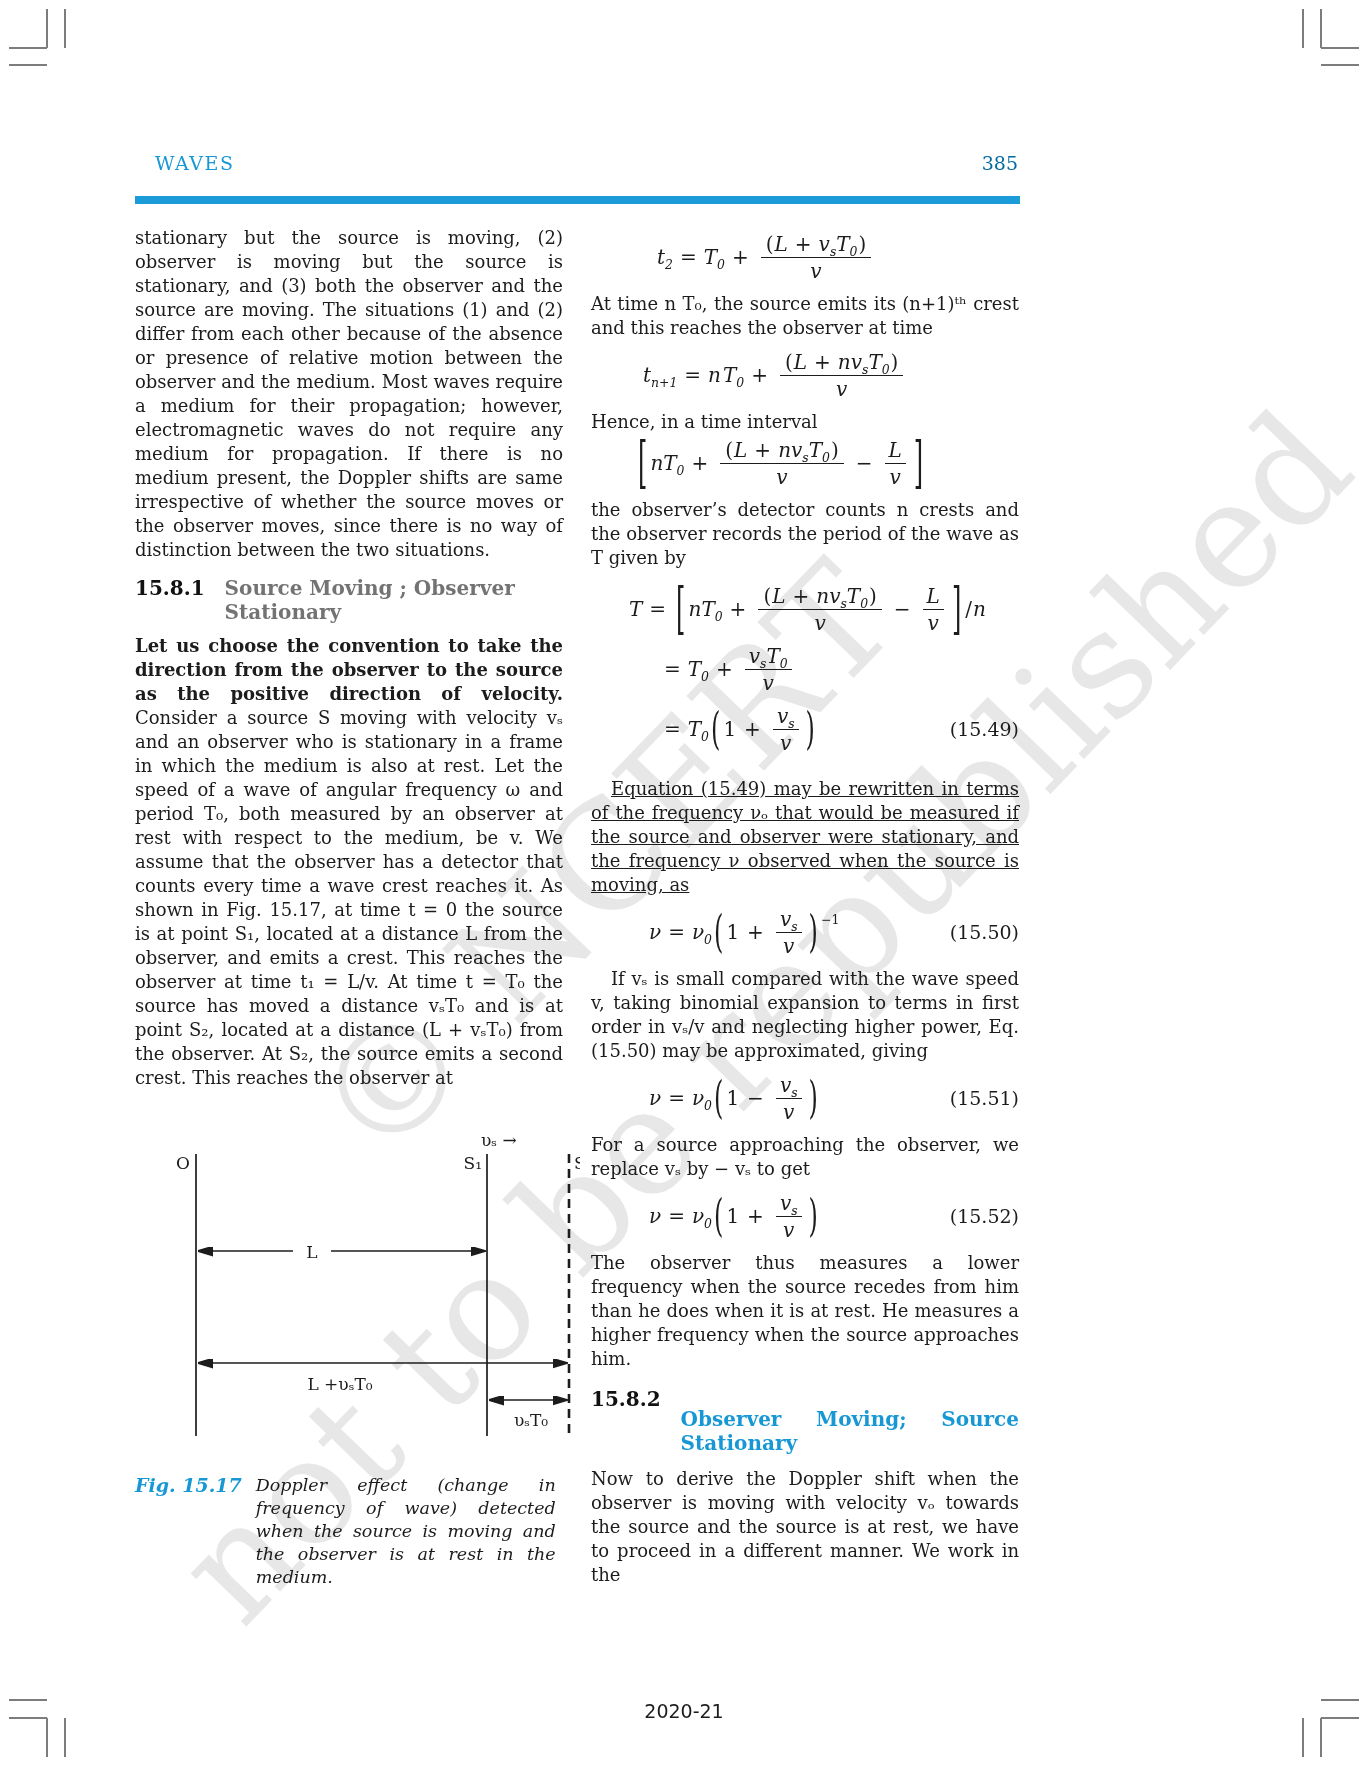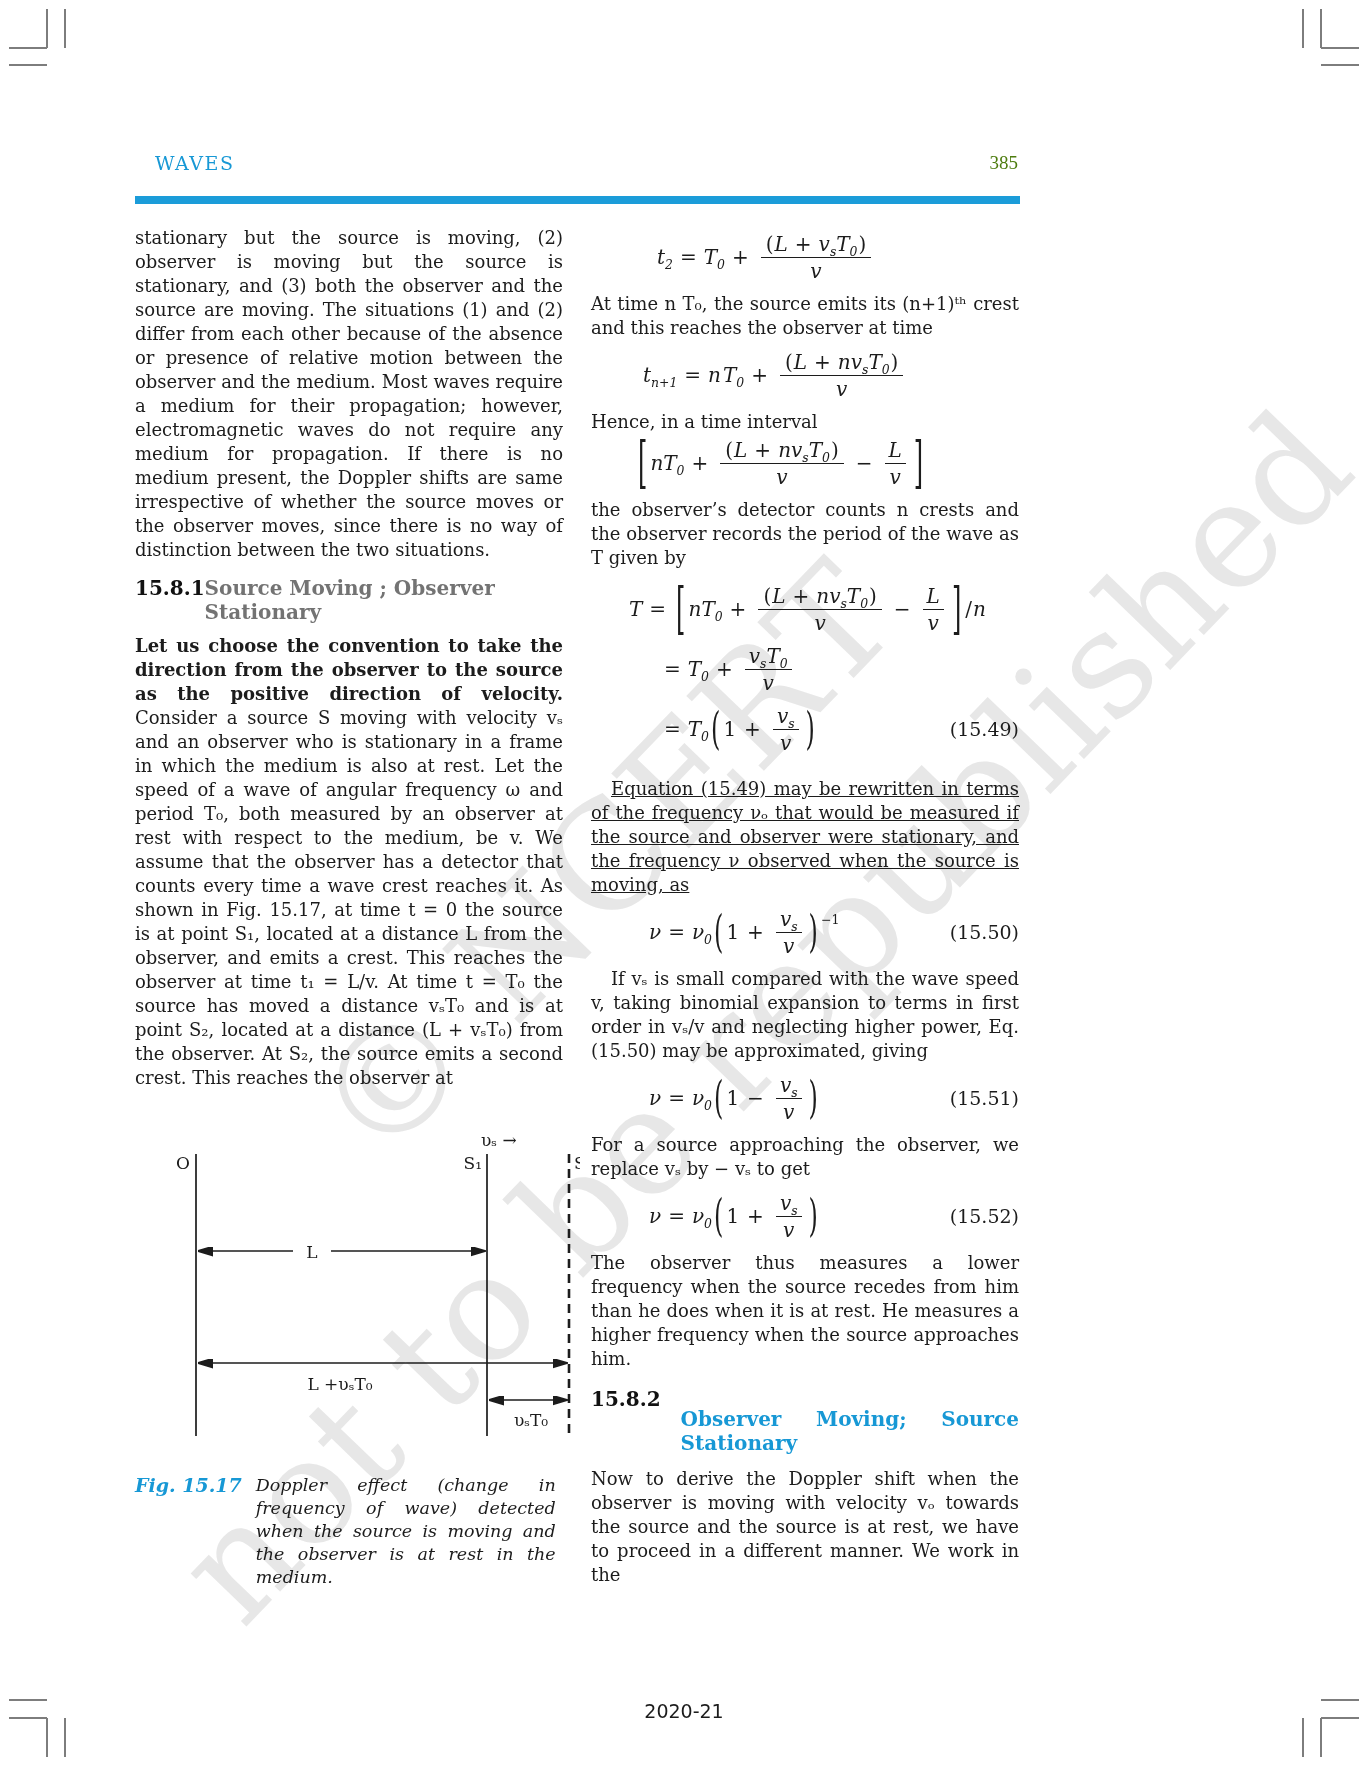--- a/index.html
+++ b/index.html
@@ -6,31 +6,31 @@
   .page{position:relative;width:1368px;height:1766px;background:#fff;overflow:hidden;
         font-family:"DejaVu Serif",serif;color:#1c1c1c;}
   
   .cm{position:absolute;background:#7d7d7d;}
   
   .watermark{position:absolute;left:684px;top:940px;transform:translate(-50%,-50%) rotate(-46deg);
     text-align:center;color:#d9d9d9;opacity:.62;font-size:148px;line-height:1.5;
     white-space:nowrap;z-index:0;pointer-events:none;font-family:"DejaVu Serif",serif;}
   
   .runhead{position:absolute;left:136px;top:152px;font-size:19px;letter-spacing:1.5px;color:#1798d5;z-index:2;margin-left:19px;}
-  .pagenum{position:absolute;right:350px;top:152px;font-size:19px;color:#4d7c0f;z-index:2;font-family:Liberation Serif, serif;}
+  .pagenum{position:absolute;right:350px;top:152px;font-size:19px;color:#0369a1;z-index:2;}
   .hrule{position:absolute;left:135px;top:196px;width:885px;height:8px;background:#1b9cd9;z-index:2;}
   
   .colL{position:absolute;left:135px;top:226px;width:428px;z-index:1;}
   .colR{position:absolute;left:591px;top:222px;width:428px;z-index:1;}
   p{margin:0;font-size:18px;line-height:24px;text-align:justify;}
   p.sp{margin-top:23px;text-decoration:underline;}
   .indent{text-indent:20px;}
   b.lead{font-weight:700;}
   
-  .h1{display:flex;margin:14px 0 10px 0;font-size:20px;font-weight:700;align-items:baseline;}
+  .h1{display:flex;gap:20px;margin:14px 0 10px 0;font-size:20px;font-weight:700;align-items:baseline;}
   .hnum{color:#111;}
   .htitle{color:#737373;}
   .h2{display:flex;gap:20px;margin:16px 0 12px 0;font-size:20px;font-weight:700;}
   .h2 .htcol{flex:1;color:#1798d5;margin-top:20px;}
   .h2 .jline{text-align:justify;text-align-last:justify;}
   
   .eq{position:relative;display:flex;align-items:center;font-size:20px;line-height:1.1;
       margin:10px 0;min-height:50px;}
   .eq .lbl{position:absolute;right:0;top:50%;transform:translateY(-50%);font-style:normal;font-size:19px;}
   .vr{font-style:italic;}

